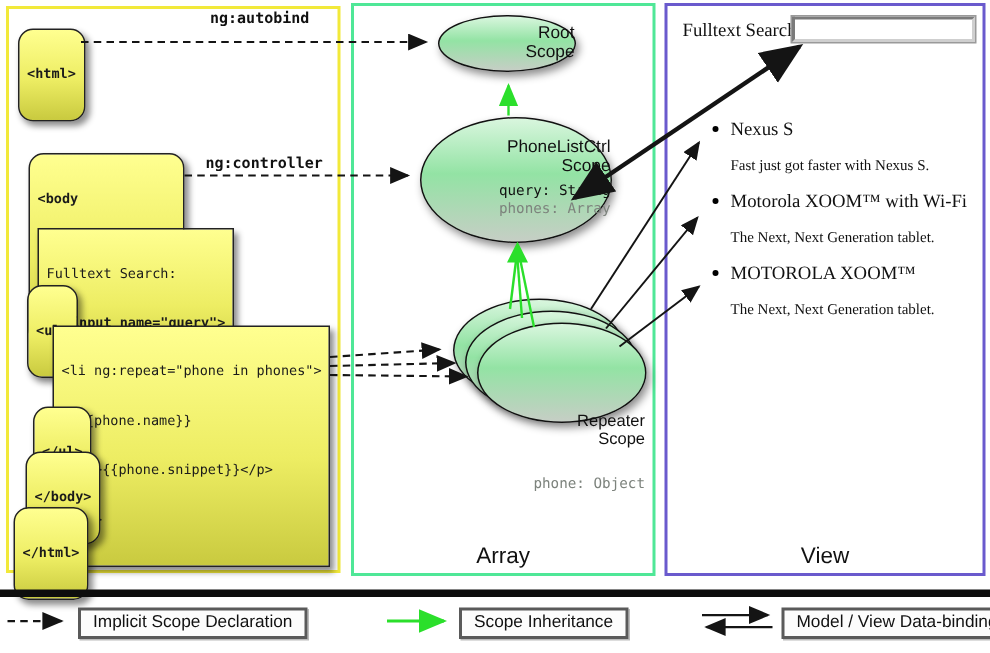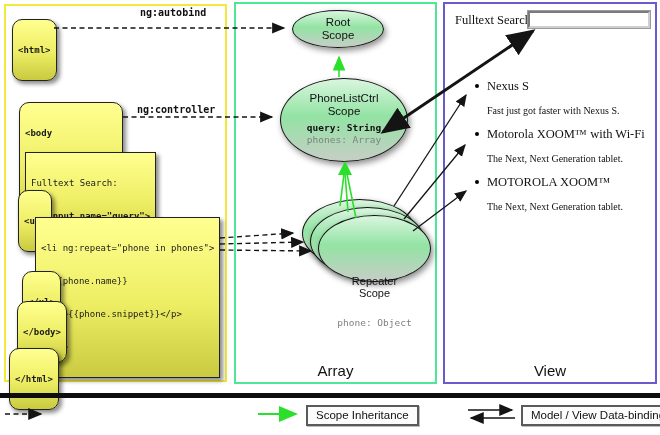--- a/index.html
+++ b/index.html
@@ -23,24 +23,24 @@
   .code-box .b{font-weight:bold;}
   .code-box.bold{font-weight:bold;border-radius:10px;}
 
   
   .directive{position:absolute;font-family:"DejaVu Sans Mono",monospace;
              font-weight:bold;font-size:10px;color:#111;white-space:nowrap;}
 
   
   .scope{position:absolute;border:1.5px solid #111;border-radius:50%;
          background:linear-gradient(180deg,#d9f6de 0%,#93e3a4 45%,#c6cec5 100%);
-         box-shadow:2px 3px 6px rgba(0,0,0,.45);text-align:center;}
+         box-shadow:2px 3px 6px rgba(0,0,0,.45);text-align:right;}
   .scope .title{font-size:11.5px;line-height:13px;color:#111;}
   .scope .prop{font-family:"DejaVu Sans Mono",monospace;font-size:9.5px;line-height:12px;}
-  .prop-strong{font-weight:bold;color:#111;}
+  .prop-strong{font-weight:normal;color:#111;}
   .prop-dim{color:#7d837d;}
 
   #scope-root{left:292px;top:10px;width:92px;height:38px;padding-top:5px;box-sizing:border-box;}
   #scope-plc{left:280px;top:78px;width:128px;height:84px;padding-top:13px;box-sizing:border-box;}
   .rep{width:113px;height:67px;}
   #scope-rep-back{left:302px;top:199px;}
   #scope-rep-mid{left:310px;top:207px;}
   #scope-rep-front{left:318px;top:215px;padding-top:15px;box-sizing:border-box;}
   #scope-plc .props{margin-top:4px;}
 
@@ -105,21 +105,21 @@
   </div>
 
   <div class="code-box bold" style="left:22px;top:271px;">
     <div>&lt;/ul&gt;</div>
   </div>
 
   <div class="code-box bold" style="left:17px;top:301px;">
     <div>&lt;/body&gt;</div>
   </div>
 
-  <div class="code-box bold" style="left:9px;top:348px;">
+  <div class="code-box bold" style="left:9px;top:338px;">
     <div>&lt;/html&gt;</div>
   </div>
 
   <div class="directive" style="left:140px;top:7px;">ng:autobind</div>
   <div class="directive" style="left:137px;top:104px;">ng:controller</div>
   <div class="directive" style="left:239px;top:221px;">ng:repeat</div>
 
   <div class="panel" id="panel-model">
     <div class="panel-label">Array</div>
   </div>
@@ -169,20 +169,21 @@
     <div class="vi-title">Motorola XOOM™ with Wi-Fi</div>
     <div class="vi-desc">The Next, Next Generation tablet.</div>
   </div>
   <div class="view-item serif" id="view-item-2">
     <span class="dot"></span>
     <div class="vi-title">MOTOROLA XOOM™</div>
     <div class="vi-desc">The Next, Next Generation tablet.</div>
   </div>
 
   <div id="separator"></div>
+  <div class="legend-box" id="legend-box-implicit">Implicit Scope Declaration</div>
   <div class="legend-box" id="legend-box-inherit">Scope Inheritance</div>
   <div class="legend-box" id="legend-box-binding">Model / View Data-binding</div>
 
   <svg id="overlay" viewBox="0 0 660 435" xmlns="http://www.w3.org/2000/svg">
     <defs>
       <marker id="ab" markerWidth="11" markerHeight="9" refX="8.5" refY="4" orient="auto-start-reverse">
         <path d="M0,0 L9.5,4 L0,8 z" fill="#141414"></path>
       </marker>
       <marker id="ag" markerWidth="11" markerHeight="9" refX="8.5" refY="4" orient="auto">
         <path d="M0,0 L9.5,4 L0,8 z" fill="#2bdf2b"></path>

